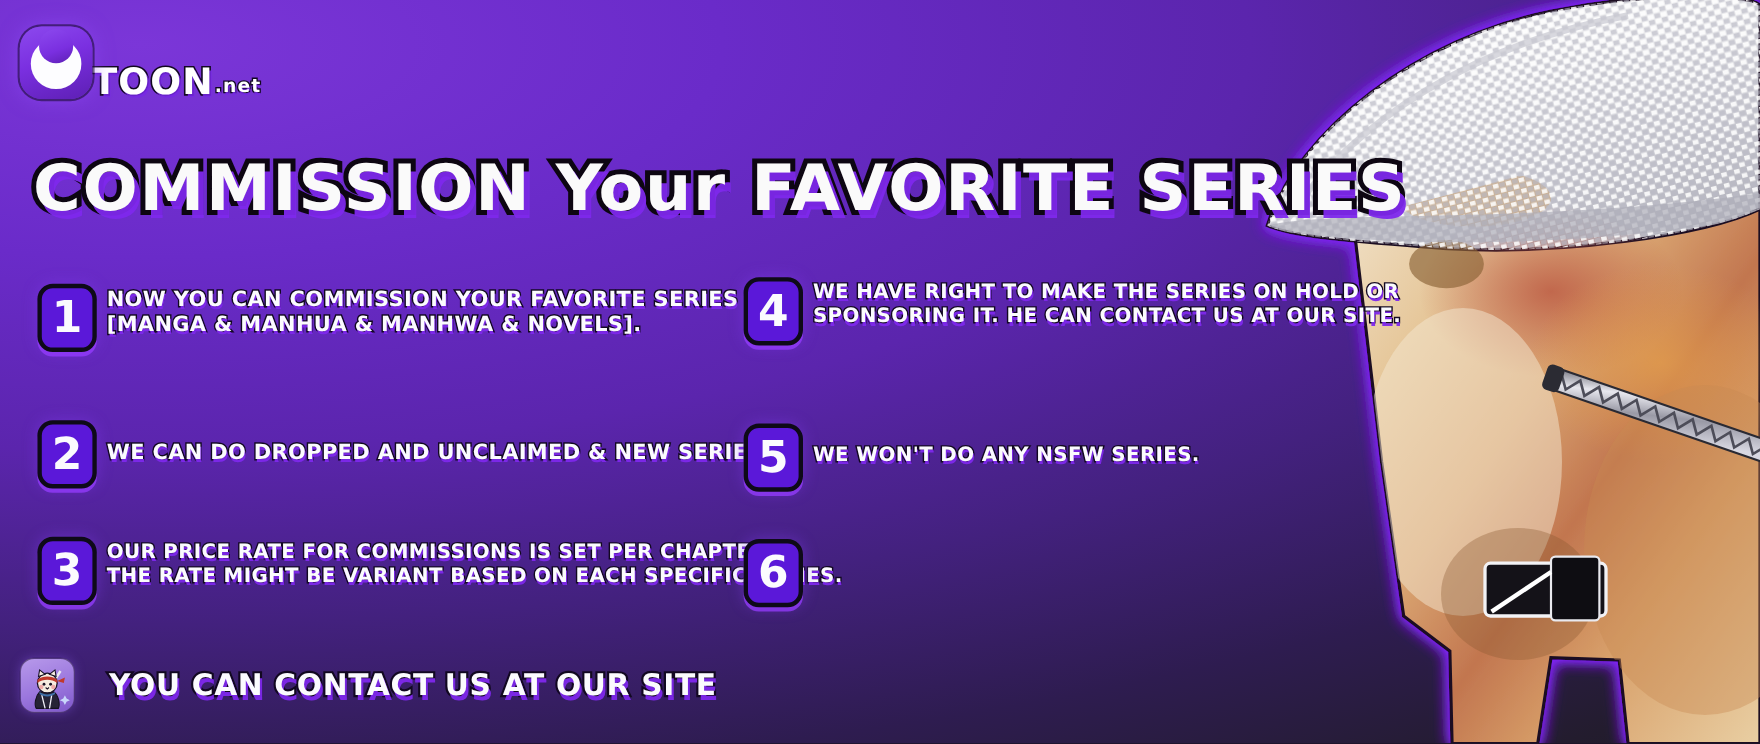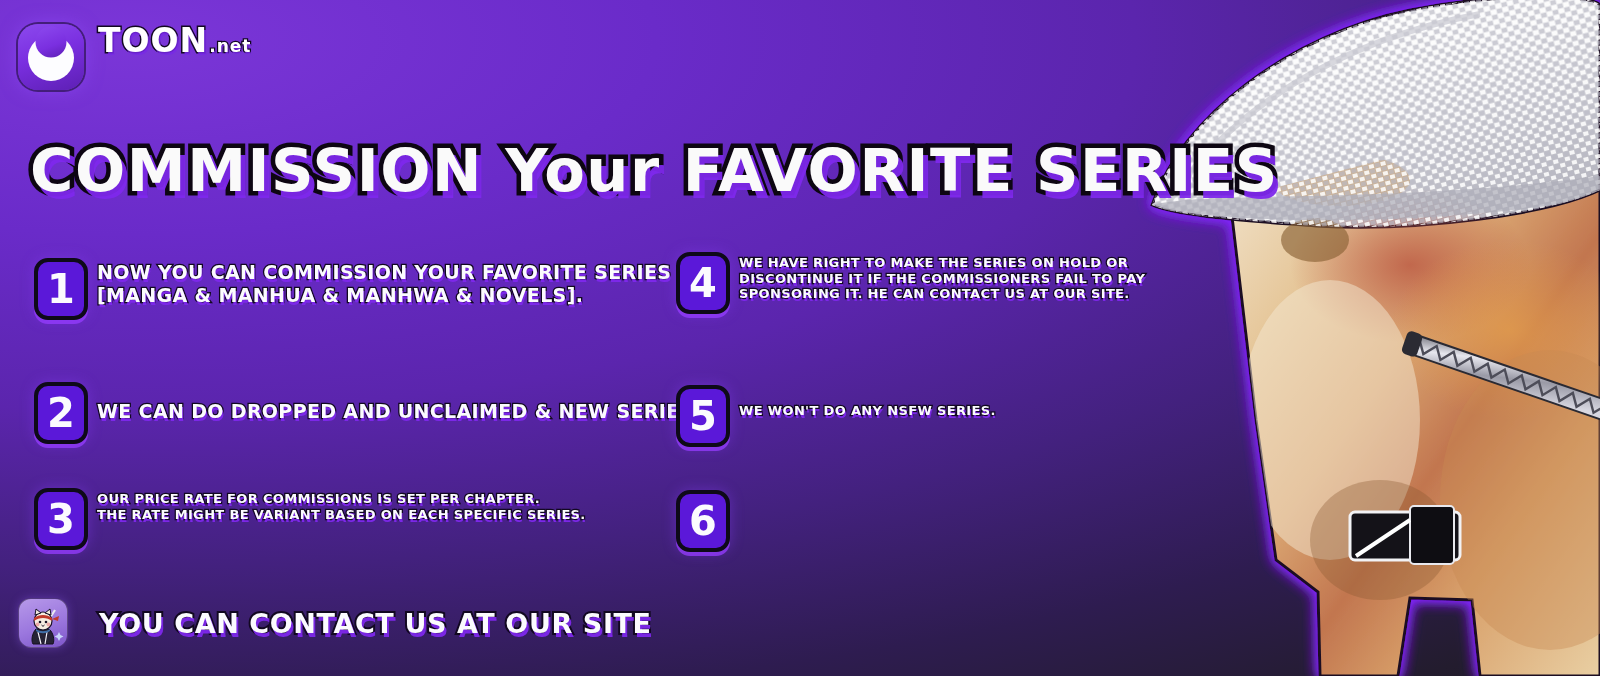--- a/index.html
+++ b/index.html
@@ -11,21 +11,21 @@
     height:676px;
     overflow:hidden;
     font-family:"DejaVu Sans", sans-serif;
     background:
       radial-gradient(150% 130% at 8% 6%, #7b36d8 0%, #6a2bc9 22%, #5b25ad 42%, #43217e 60%, #2e1c50 76%, #231c2e 90%, #1d1a24 100%);
   }
 
   
   .logo-row{
     position:absolute; left:18px; top:24px;
-    display:flex; align-items:flex-start; gap:14px;
+    display:flex; align-items:flex-end; 
     z-index:6;
   }
   .logo-mark{
     position:relative;
     width:66px;height:66px;border-radius:20px;
     background:linear-gradient(160deg,#8c49ee 0%,#7a2fe0 45%,#5d1fb4 100%);
     box-shadow:0 0 0 2px rgba(20,8,40,.55), 0 0 18px rgba(150,80,255,.55);
     overflow:hidden;
   }
   .logo-mark .moon{
@@ -103,21 +103,21 @@
     color:#fbfbfe;
     font-family:"DejaVu Sans", sans-serif;
     font-weight:bold;
     font-size:19px;
     line-height:1.21;
     letter-spacing:.35px;
     -webkit-text-stroke:2.6px #120821;
     paint-order:stroke fill;
     text-shadow:1px 3px 0 rgba(126,40,236,.95);
   }
-  .body.sm{font-size:13px;line-height:1.2;}
+  .body.sm{font-size:18px;line-height:1.2;}
   .body .ln{display:block;white-space:nowrap;}
 
   
   .it1{left:0;  top:18px;}
   .it2{left:0;  top:142px;}
   .it3{left:0;  top:248px;}
   .it4{left:0;  top:12px;}
   .it5{left:0;  top:145px;}
   .it6{left:0;  top:250px;}
   .it4 .badge{width:54px;height:62px;}
@@ -303,21 +303,20 @@
       </div>
 
     </div>
 
     <div class="col col-right">
 
       <div class="item it4">
         <div class="badge">4</div>
         <div class="body sm">
           <span class="ln">WE HAVE RIGHT TO MAKE THE SERIES ON HOLD OR</span>
-          <span class="ln">DISCONTINUE IT IF THE COMMISSIONERS FAIL TO PAY</span>
           <span class="ln">SPONSORING IT. HE CAN CONTACT US AT OUR SITE.</span>
         </div>
       </div>
 
       <div class="item it5">
         <div class="badge">5</div>
         <div class="body sm">
           <span class="ln">WE WON'T DO ANY NSFW SERIES.</span>
         </div>
       </div>

